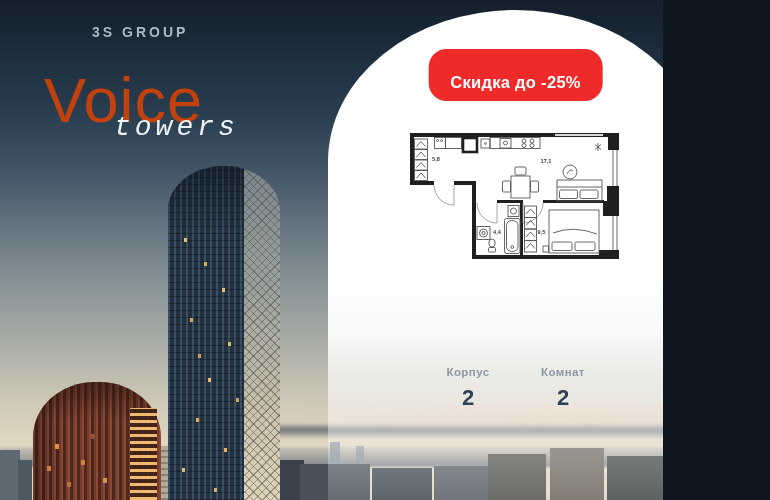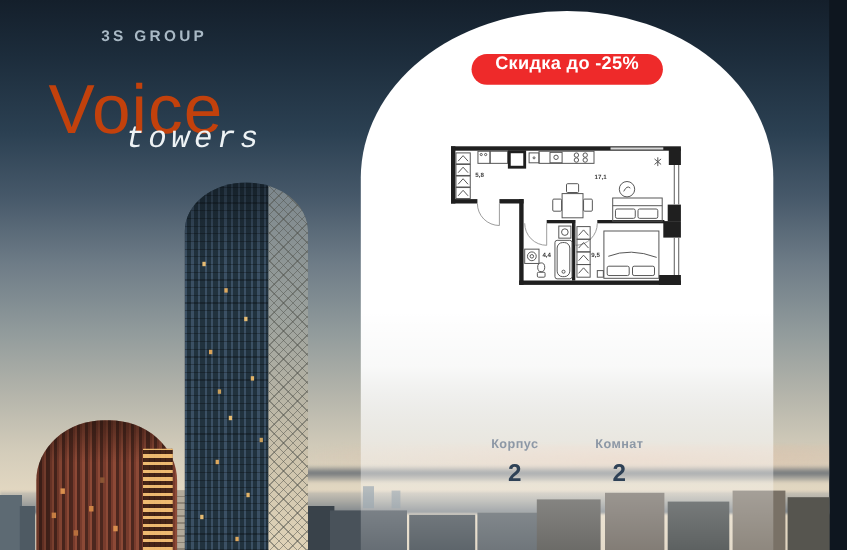--- a/index.html
+++ b/index.html
@@ -1,16 +1,16 @@
 <!DOCTYPE html>
 <html><head>
 <meta charset="utf-8">
 <style>
   html,body{margin:0;padding:0;background:#0e161f;}
-  .stage{position:relative;width:754px;height:500px;overflow:hidden;
+  .stage{position:relative;width:663px;height:500px;overflow:hidden;
          font-family:"Liberation Sans","DejaVu Sans",sans-serif;}
 
   
   .sky{position:absolute;inset:0;
     background:linear-gradient(180deg,
       #141f2b 0%,#1c2c3b 10%,#2b4052 24%,#47596a 36%,
       #6e7c87 48%,#909a9b 60%,#b5b5ab 72%,#d3ccba 82%,
       #e6dac3 91%,#e0d4c0 100%);}
 
   
@@ -72,26 +72,26 @@
   
   .card{position:absolute;left:328px;top:10px;width:375px;height:490px;
     border-radius:188px 188px 0 0 / 152px 152px 0 0;
     background:linear-gradient(180deg,
       #ffffff 0%,#ffffff 56%,rgba(255,255,255,.93) 66%,
       rgba(255,255,255,.62) 78%,rgba(255,255,255,.34) 88%,rgba(255,255,255,.16) 100%);}
 
   .badge{position:absolute;left:50%;top:39px;transform:translateX(-50%);
     background:#ee2a2a;color:#ffffff;border:none;cursor:pointer;
     font-family:inherit;font-size:16.5px;font-weight:600;letter-spacing:.3px;
-    padding:0 22px 9px;border-radius:18px;white-space:nowrap;}
+    padding:24px 22px 9px;border-radius:18px;white-space:nowrap;}
 
   .plan{position:absolute;left:50%;top:120px;transform:translateX(-50%);}
 
   .stats{position:absolute;left:0;right:0;top:356px;display:flex;
-    justify-content:center;align-items:flex-start;gap:43px;margin-top:32px;}
+    justify-content:center;align-items:flex-start;gap:43px;}
   .stat{text-align:center;min-width:52px;}
   .stat .lbl{display:block;font-size:11.5px;letter-spacing:.4px;color:#8d98a6;font-weight:600;}
   .stat .val{display:block;margin-top:7px;font-size:22px;font-weight:700;color:#2e4156;}
 
   
   .brand-group{position:absolute;left:92px;top:24px;font-size:14px;font-weight:600;
     letter-spacing:3px;color:#a9b9c5;}
   .brand-name{position:absolute;left:44px;top:64px;
     font-family:Liberation Sans, sans-serif;font-weight:500;
     font-size:63px;color:#c2410c;letter-spacing:1px;}

